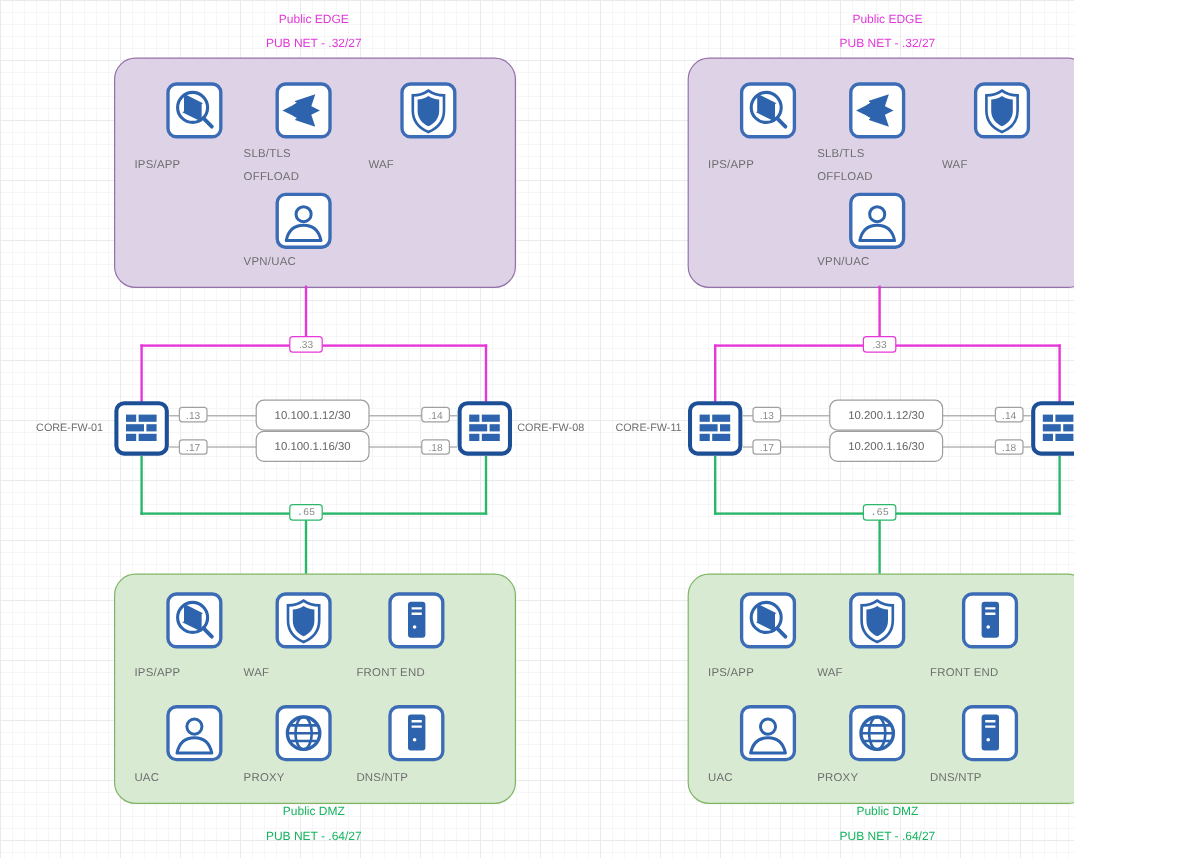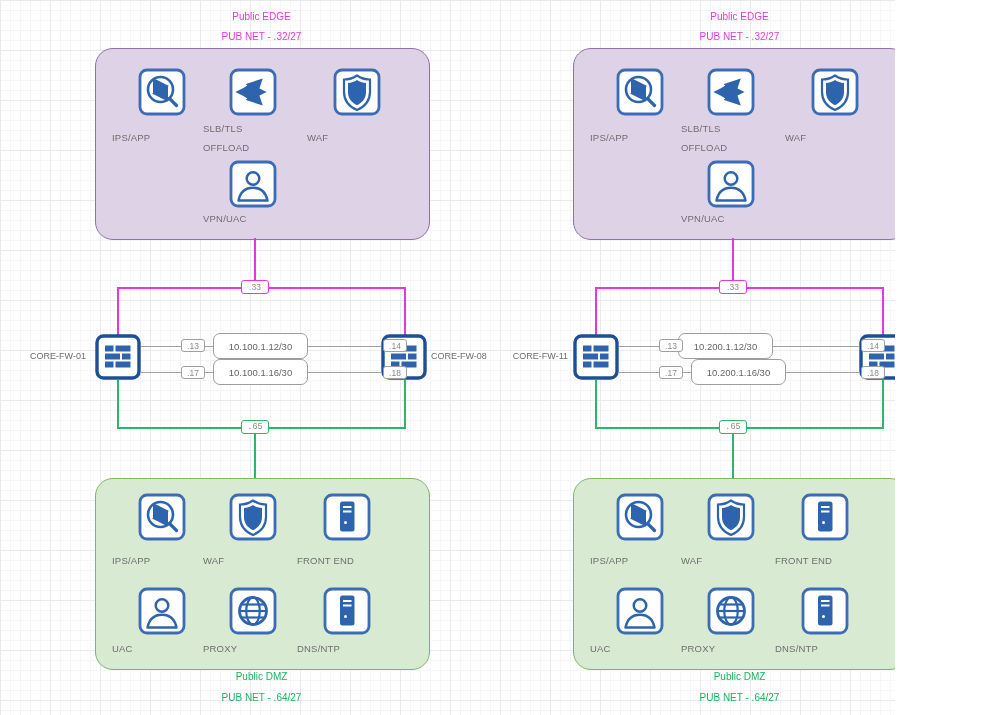--- a/index.html
+++ b/index.html
@@ -26,21 +26,21 @@
   .lbl{position:absolute;width:100px;font-size:9.5px;color:#6e6e6e;text-align:left;letter-spacing:.2px;}
   .fwlbl{position:absolute;font-size:9px;color:#6e6e6e;top:351px;}
   .line{position:absolute;z-index:1;}
   .mag{background:#e637d8;}
   .grn{background:#2bb76a;}
   .gry{background:#a2a2a2;}
   .badge{position:absolute;background:#fff;border-radius:3px;display:flex;align-items:center;justify-content:center;
          font-size:8.5px;color:#8b8b8b;z-index:4;box-sizing:border-box;}
   .badge-mag{border:1.4px solid #e637d8;}
   .badge-grn{border:1.4px solid #2bb76a;font-family:Liberation Mono, monospace;}
-  .badge-gry{border:1.2px solid #a0a0a0;margin-left:32px;}
+  .badge-gry{border:1.2px solid #a0a0a0;}
   .netbox{position:absolute;width:95px;height:26px;background:#fff;border:1.3px solid #9e9e9e;border-radius:7px;
           display:flex;align-items:center;justify-content:center;font-size:9.5px;color:#666;z-index:3;box-sizing:border-box;}
   .hidden-defs{position:absolute;width:0;height:0;overflow:hidden;}
 </style>
 </head>
 <body>
 
 <svg class="hidden-defs" aria-hidden="true">
   <defs>
     <marker id="arrowB" markerWidth="7" markerHeight="7" refX="5" refY="3.5" orient="auto">
@@ -224,21 +224,21 @@
         <use href="#sym-firewall"></use>
       </svg>
     <svg class="icon46" style="left:381px;top:334px">
         <use href="#sym-firewall"></use>
       </svg>
     <div class="fwlbl" style="left:26px;width:64px;text-align:right">CORE-FW-11</div>
     <div class="fwlbl" style="left:431px;width:70px;text-align:left">CORE-FW-11</div>
 
     <div class="line gry" style="left:141px;top:346px;width:240px;height:1px"></div>
     <div class="line gry" style="left:141px;top:372px;width:240px;height:1px"></div>
-    <div class="netbox" style="left:200px;top:333px">10.200.1.12/30</div>
+    <div class="netbox" style="left:213px;top:333px">10.200.1.12/30</div>
     <div class="netbox" style="left:213px;top:359px">10.200.1.16/30</div>
     <div class="badge badge-gry" style="left:149px;top:339px;width:24px;height:13px">.13</div>
     <div class="badge badge-gry" style="left:351px;top:339px;width:24px;height:13px">.14</div>
     <div class="badge badge-gry" style="left:149px;top:366px;width:24px;height:13px">.17</div>
     <div class="badge badge-gry" style="left:351px;top:366px;width:24px;height:13px">.18</div>
 
     <div class="line grn" style="left:117px;top:380px;width:2px;height:49px"></div>
     <div class="line grn" style="left:404px;top:380px;width:2px;height:49px"></div>
     <div class="line grn" style="left:117px;top:427px;width:289px;height:2px"></div>
     <div class="badge badge-grn" style="left:241px;top:420px;width:28px;height:14px">.65</div>

